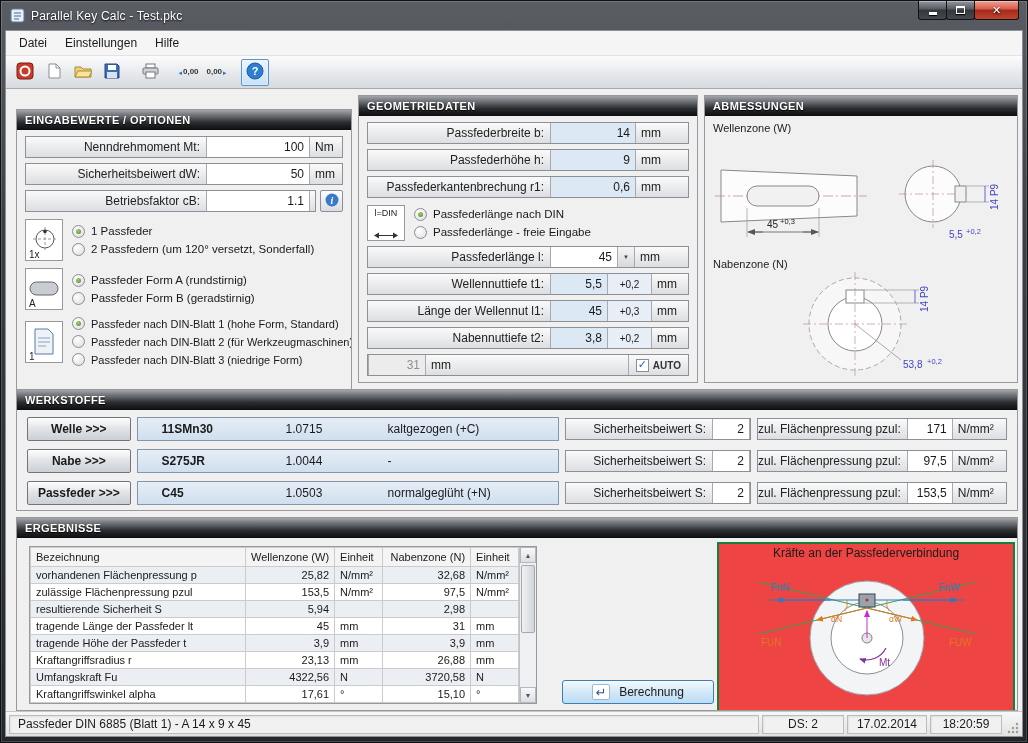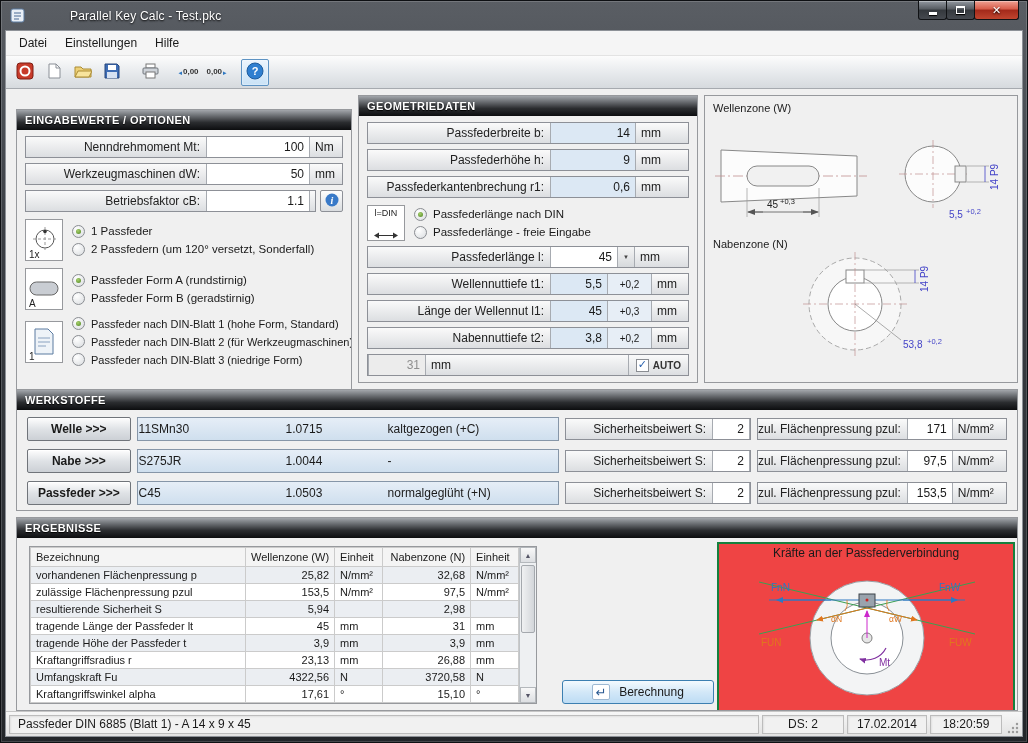--- a/index.html
+++ b/index.html
@@ -4,21 +4,21 @@
 <style>
   * { margin:0; padding:0; box-sizing:border-box; }
   html,body { background:#6b6f75; }
   body { font-family:"Liberation Sans","DejaVu Sans",sans-serif; font-size:12px; color:#1a1a1a; }
 
   
   .window { position:relative; width:1028px; height:743px;
     background:linear-gradient(180deg,#5a5e64 0%,#3c4046 30%,#23262a 100%);
     border:1px solid #0e1013; box-shadow:inset 0 0 0 1px rgba(255,255,255,.16); overflow:hidden; }
   .titlebar { height:29px; display:flex; align-items:center; padding:0 9px; color:#fff; font-size:12px;
-    text-shadow:0 1px 2px #000;gap:39px; }
+    text-shadow:0 1px 2px #000; }
   .app-icon { display:flex; margin-right:6px; }
   .title-text { letter-spacing:.2px; }
   .win-buttons { position:absolute; top:0; right:8px; display:flex; }
   .win-btn { width:29px; height:19px; border:1px solid #101215; border-top:none;
     border-radius:0 0 3px 3px; margin-left:-1px;
     background:linear-gradient(#9298a0,#565b61 45%,#34383d 50%,#45494f);
     color:#fff; display:flex; align-items:center; justify-content:center; box-shadow:inset 0 1px 0 rgba(255,255,255,.35); }
   .win-btn.close { width:45px; font-size:11px; font-weight:bold;
     background:linear-gradient(#efa092,#d85b48 45%,#a3291a 50%,#c0452f); }
   .glyph-min { width:8px; height:3px; background:#fff; margin-top:7px; box-shadow:0 1px 1px #000; }
@@ -103,21 +103,21 @@
   .checkbox.on::after { content:'✓'; position:absolute; top:-2px; left:1px; color:#2b62ae; font-size:11px; font-weight:bold; }
 
   
   .panel-materials .panel-body { padding:7px 10px; display:flex; flex-direction:column; gap:8px; }
   .mat-row { display:flex; align-items:center; gap:6px; height:24px; }
   .mat-btn { width:104px; height:24px; border:1px solid #70747a; border-radius:2px;
     background:linear-gradient(#fefefe,#dfe2e6 50%,#ccd0d5); font-weight:bold;
     display:flex; align-items:center; justify-content:center; box-shadow:inset 0 1px 0 #fff; }
   .mat-field { width:424px; height:24px; border:1px solid #8696a8;
     background:linear-gradient(#e6eef7,#cfdfee); display:flex; align-items:center; }
-  .seg-name { width:148px; padding-left:1px; }
+  .seg-name { width:148px; padding-left:24px;font-weight:bold; }
   .seg-num { width:102px; }
   .seg-treat { flex:1; }
   .s-ctrl { width:186px; margin-left:auto; }
   .p-ctrl { width:250px; }
   .s-ctrl .lab, .p-ctrl .lab { flex:1; width:auto; }
 
   
   .panel-results .panel-body { height:172px; }
   .res-table { position:absolute; left:12px; top:8px; display:flex; border:1px solid #97999d; background:#fff; }
   table { border-collapse:collapse; font-size:11px; }
@@ -254,21 +254,21 @@
 
       <div class="panel panel-inputs">
         <div class="panel-header">EINGABEWERTE / OPTIONEN</div>
         <div class="panel-body">
           <div class="ctl">
             <div class="lab">Nenndrehmoment Mt:</div>
             <div class="val w104">100</div>
             <div class="unit fill">Nm</div>
           </div>
           <div class="ctl">
-            <div class="lab">Werkzeugmaschinen dW:</div>
+            <div class="lab">Sicherheitsbeiwert dW:</div>
             <div class="val w104">50</div>
             <div class="unit fill">mm</div>
           </div>
           <div class="row-with-info">
             <div class="ctl">
               <div class="lab">Betriebsfaktor cB:</div>
               <div class="val w104">1.1</div>
               <div class="unit fill"></div>
             </div>
             <div class="info-btn">
@@ -419,20 +419,21 @@
             <div class="spacer"></div>
             <div class="auto-seg">
               <span class="checkbox on"></span>
               <span>AUTO</span>
             </div>
           </div>
         </div>
       </div>
 
       <div class="panel panel-dims">
+        <div class="panel-header">ABMESSUNGEN</div>
         <div class="panel-body">
           <svg viewBox="0 0 310 262" width="310" height="262">
             <defs>
               <marker id="mD" markerWidth="10" markerHeight="8" refX="7" refY="3" orient="auto" markerUnits="userSpaceOnUse">
                   <path d="M0 0 L8 3 L0 6 Z" fill="#555"></path>
                 </marker>
             </defs>
             <text x="8" y="16" class="zone-label">Wellenzone (W)</text>
             <g>
               <path d="M16 54 L152 60 L152 100 L16 106 Z" fill="#fcfcfc" stroke="#888"></path>

